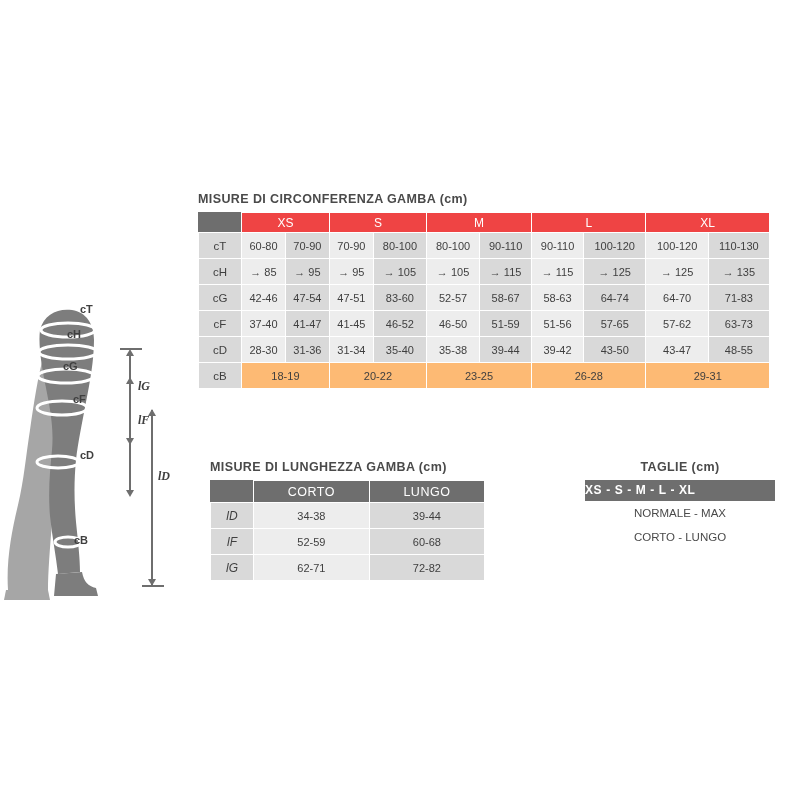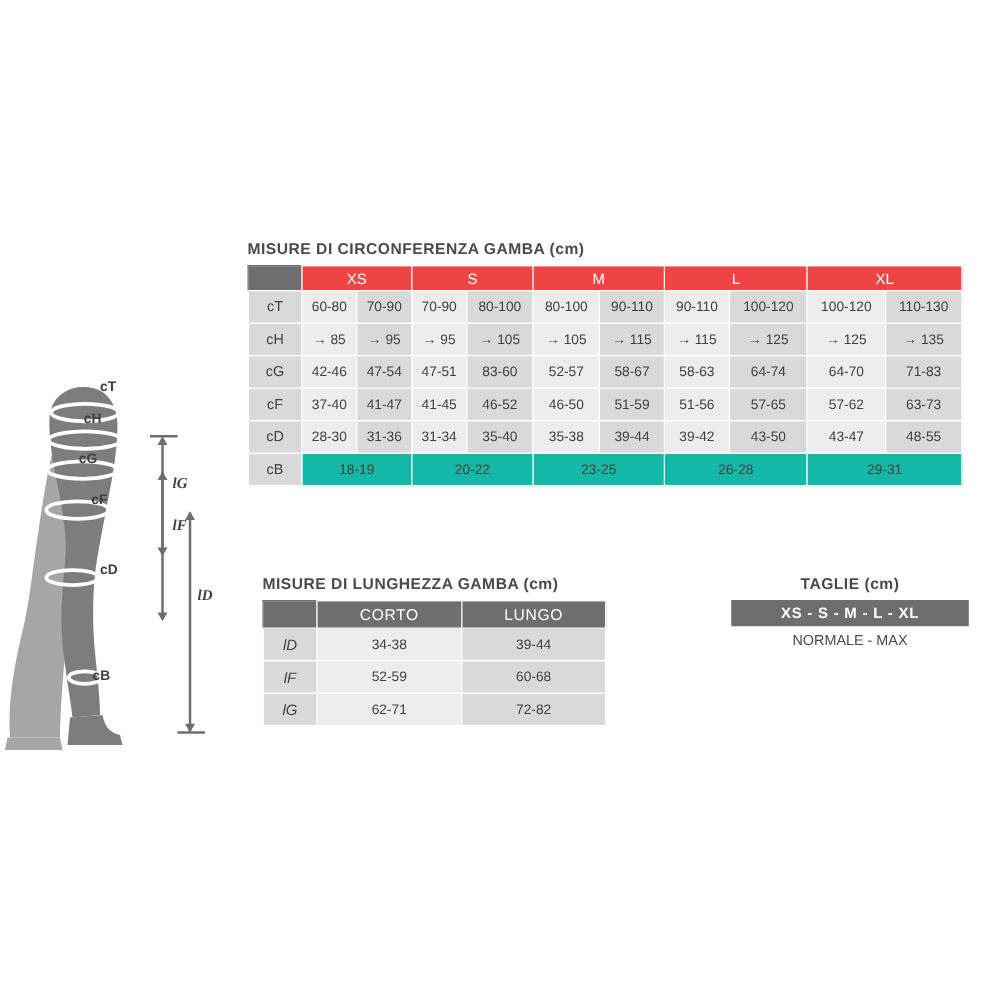--- a/index.html
+++ b/index.html
@@ -83,21 +83,21 @@
     background: #ededed;
     height: 25px;
     color: #3f3f3f;
   }
   .cell-dark {
     background: #d9d9d9;
     height: 25px;
     color: #3f3f3f;
   }
   .cell-span {
-    background: #14b8a6;
+    background: #fdba74;
     font-weight: bold;
     height: 25px;
     color: #3f3f3f;
   }
   .corner-blank {
     background: #6e6e6e;
     border-left: 1px solid #6e6e6e !important;
     border-top: 1px solid #6e6e6e !important;
   }
 
@@ -144,21 +144,21 @@
     margin: 0 0 6px 0;
     text-align: center;
   }
   .taglie-band {
     background: #6e6e6e;
     color: #ffffff;
     font-weight: bold;
     font-size: 12px;
     height: 21px;
     line-height: 21px;
-    text-align: center;
+    text-align: left;
     letter-spacing: 0.6px;
   }
   .taglie-line {
     font-size: 11.5px;
     color: #4a4a4a;
     height: 24px;
     line-height: 24px;
     text-align: center;
   }
   .arrow { letter-spacing: 0; }
@@ -337,15 +337,16 @@
           <td class="cell-dark">72-82</td>
         </tr>
       </tbody>
     </table>
   </div>
 
   <div class="taglie-block">
     <div class="taglie-title">TAGLIE (cm)</div>
     <div class="taglie-band">XS - S - M - L - XL</div>
     <div class="taglie-line">NORMALE - MAX</div>
+    <div class="taglie-line">CORTO - LUNGO</div>
   </div>
 
 </div>
 
 </body></html>

